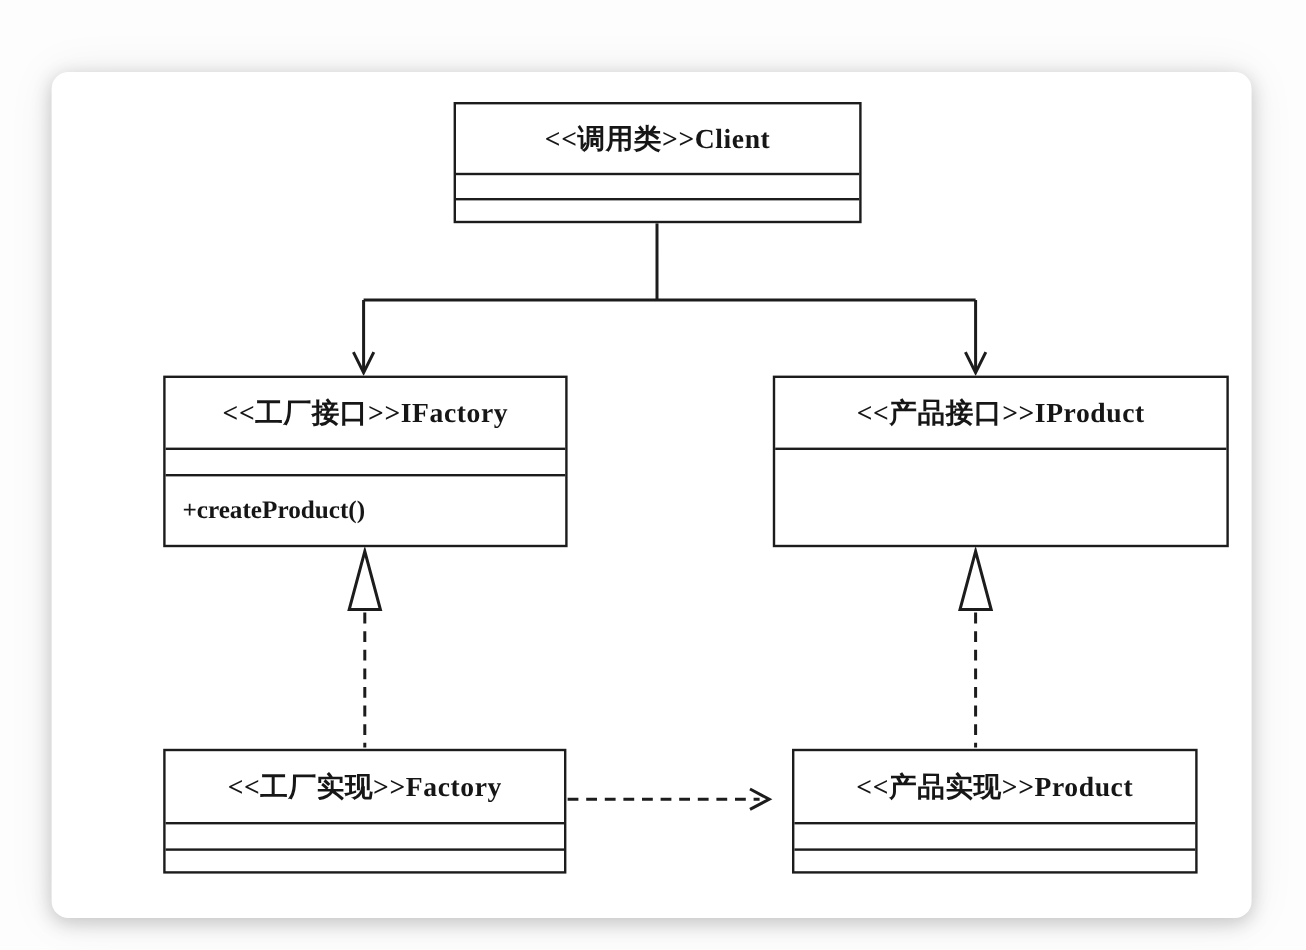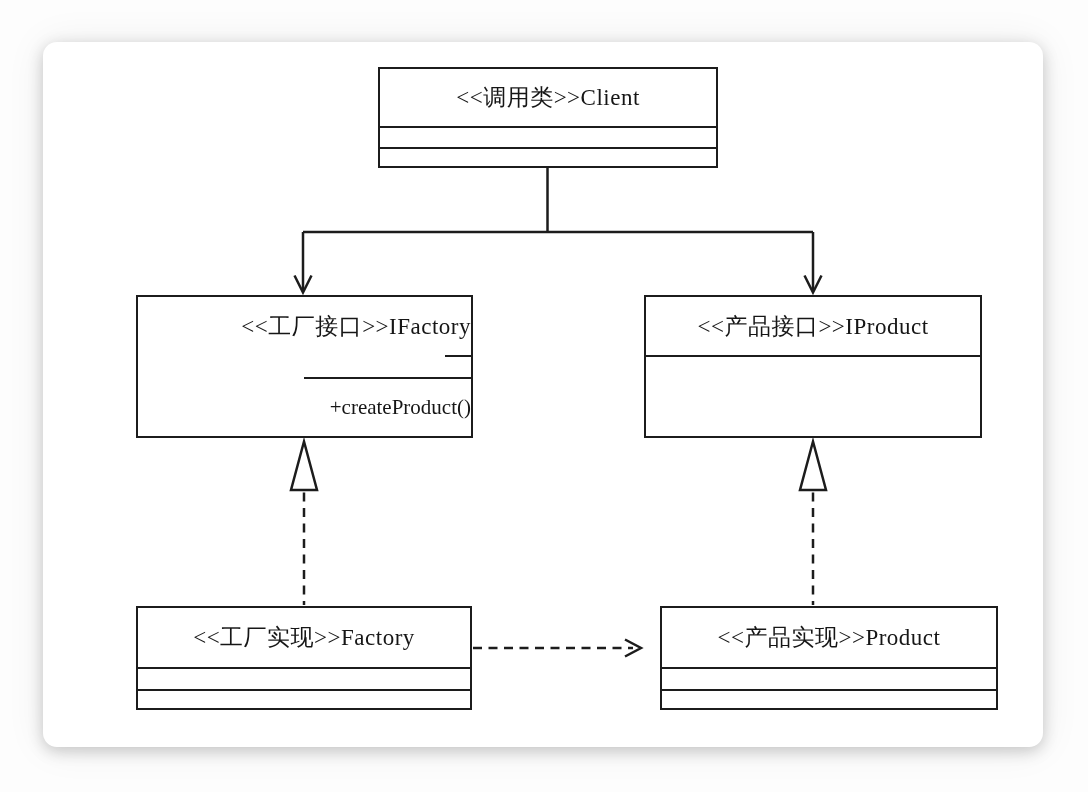--- a/index.html
+++ b/index.html
@@ -4,25 +4,26 @@
 <style>
   * { margin: 0; padding: 0; box-sizing: border-box; }
   html, body {
     width: 1088px; height: 792px;
     background: #fdfdfd;
     font-family: "Liberation Serif", "DejaVu Serif", serif;
     overflow: hidden;
   }
   .card {
     position: absolute;
-    left: 43px; top: 42px;
+    left: 43px; top: 60px;
     width: 1000px; height: 705px;
     background: #ffffff;
     border-radius: 14px;
     box-shadow: 0 4px 16px rgba(0,0,0,0.20), 0 1px 40px rgba(0,0,0,0.07);
+    font-weight: bold;
   }
   .stage { position: absolute; inset: 0; }
   svg.connectors { position: absolute; left: 0; top: 0; width: 1000px; height: 705px; }
 
   .uml-box {
     position: absolute;
     background: #ffffff;
     border: 2.5px solid #1c1c1c;
     display: flex;
     flex-direction: column;
@@ -36,31 +37,31 @@
     font-size: 23px;
     letter-spacing: 0.5px;
     white-space: nowrap;
   }
   .uml-comp {
     flex: 0 0 auto;
     border-top: 2.5px solid #1c1c1c;
     display: flex;
     align-items: center;
     font-size: 21px;
-    padding-left: 26px;
+    padding-left: 14px;
     white-space: nowrap;
   }
   
   .box-client   { left: 335px; top: 25px;  width: 340px; height: 101px; }
   .box-client   .uml-title { height: 57px; }
   .box-client   .c1 { height: 21px; }
   .box-client   .c2 { flex: 1 1 auto; }
 
-  .box-ifactory { left: 93px;  top: 253px; width: 337px; height: 143px; align-items: flex-end; }
-  .box-iproduct { left: 601px; top: 253px; width: 338px; height: 143px; }
+  .box-ifactory { left: 93px;  top: 253px; width: 337px; height: 143px; }
+  .box-iproduct { left: 601px; top: 253px; width: 380px; height: 143px; }
   .box-ifactory .uml-title, .box-iproduct .uml-title { height: 58px; }
   .box-ifactory .c1, .box-iproduct .c1 { height: 22px; }
   .box-ifactory .c2, .box-iproduct .c2 { flex: 1 1 auto; }
 
   .box-factory  { left: 93px;  top: 564px; width: 336px; height: 104px; justify-content: space-between; }
   .box-product  { left: 601px; top: 564px; width: 338px; height: 104px; margin-left: 16px; }
   .box-factory .uml-title, .box-product .uml-title { height: 59px; }
   .box-factory .c1, .box-product .c1 { height: 22px; }
   .box-factory .c2, .box-product .c2 { flex: 1 1 auto; }
 </style>

